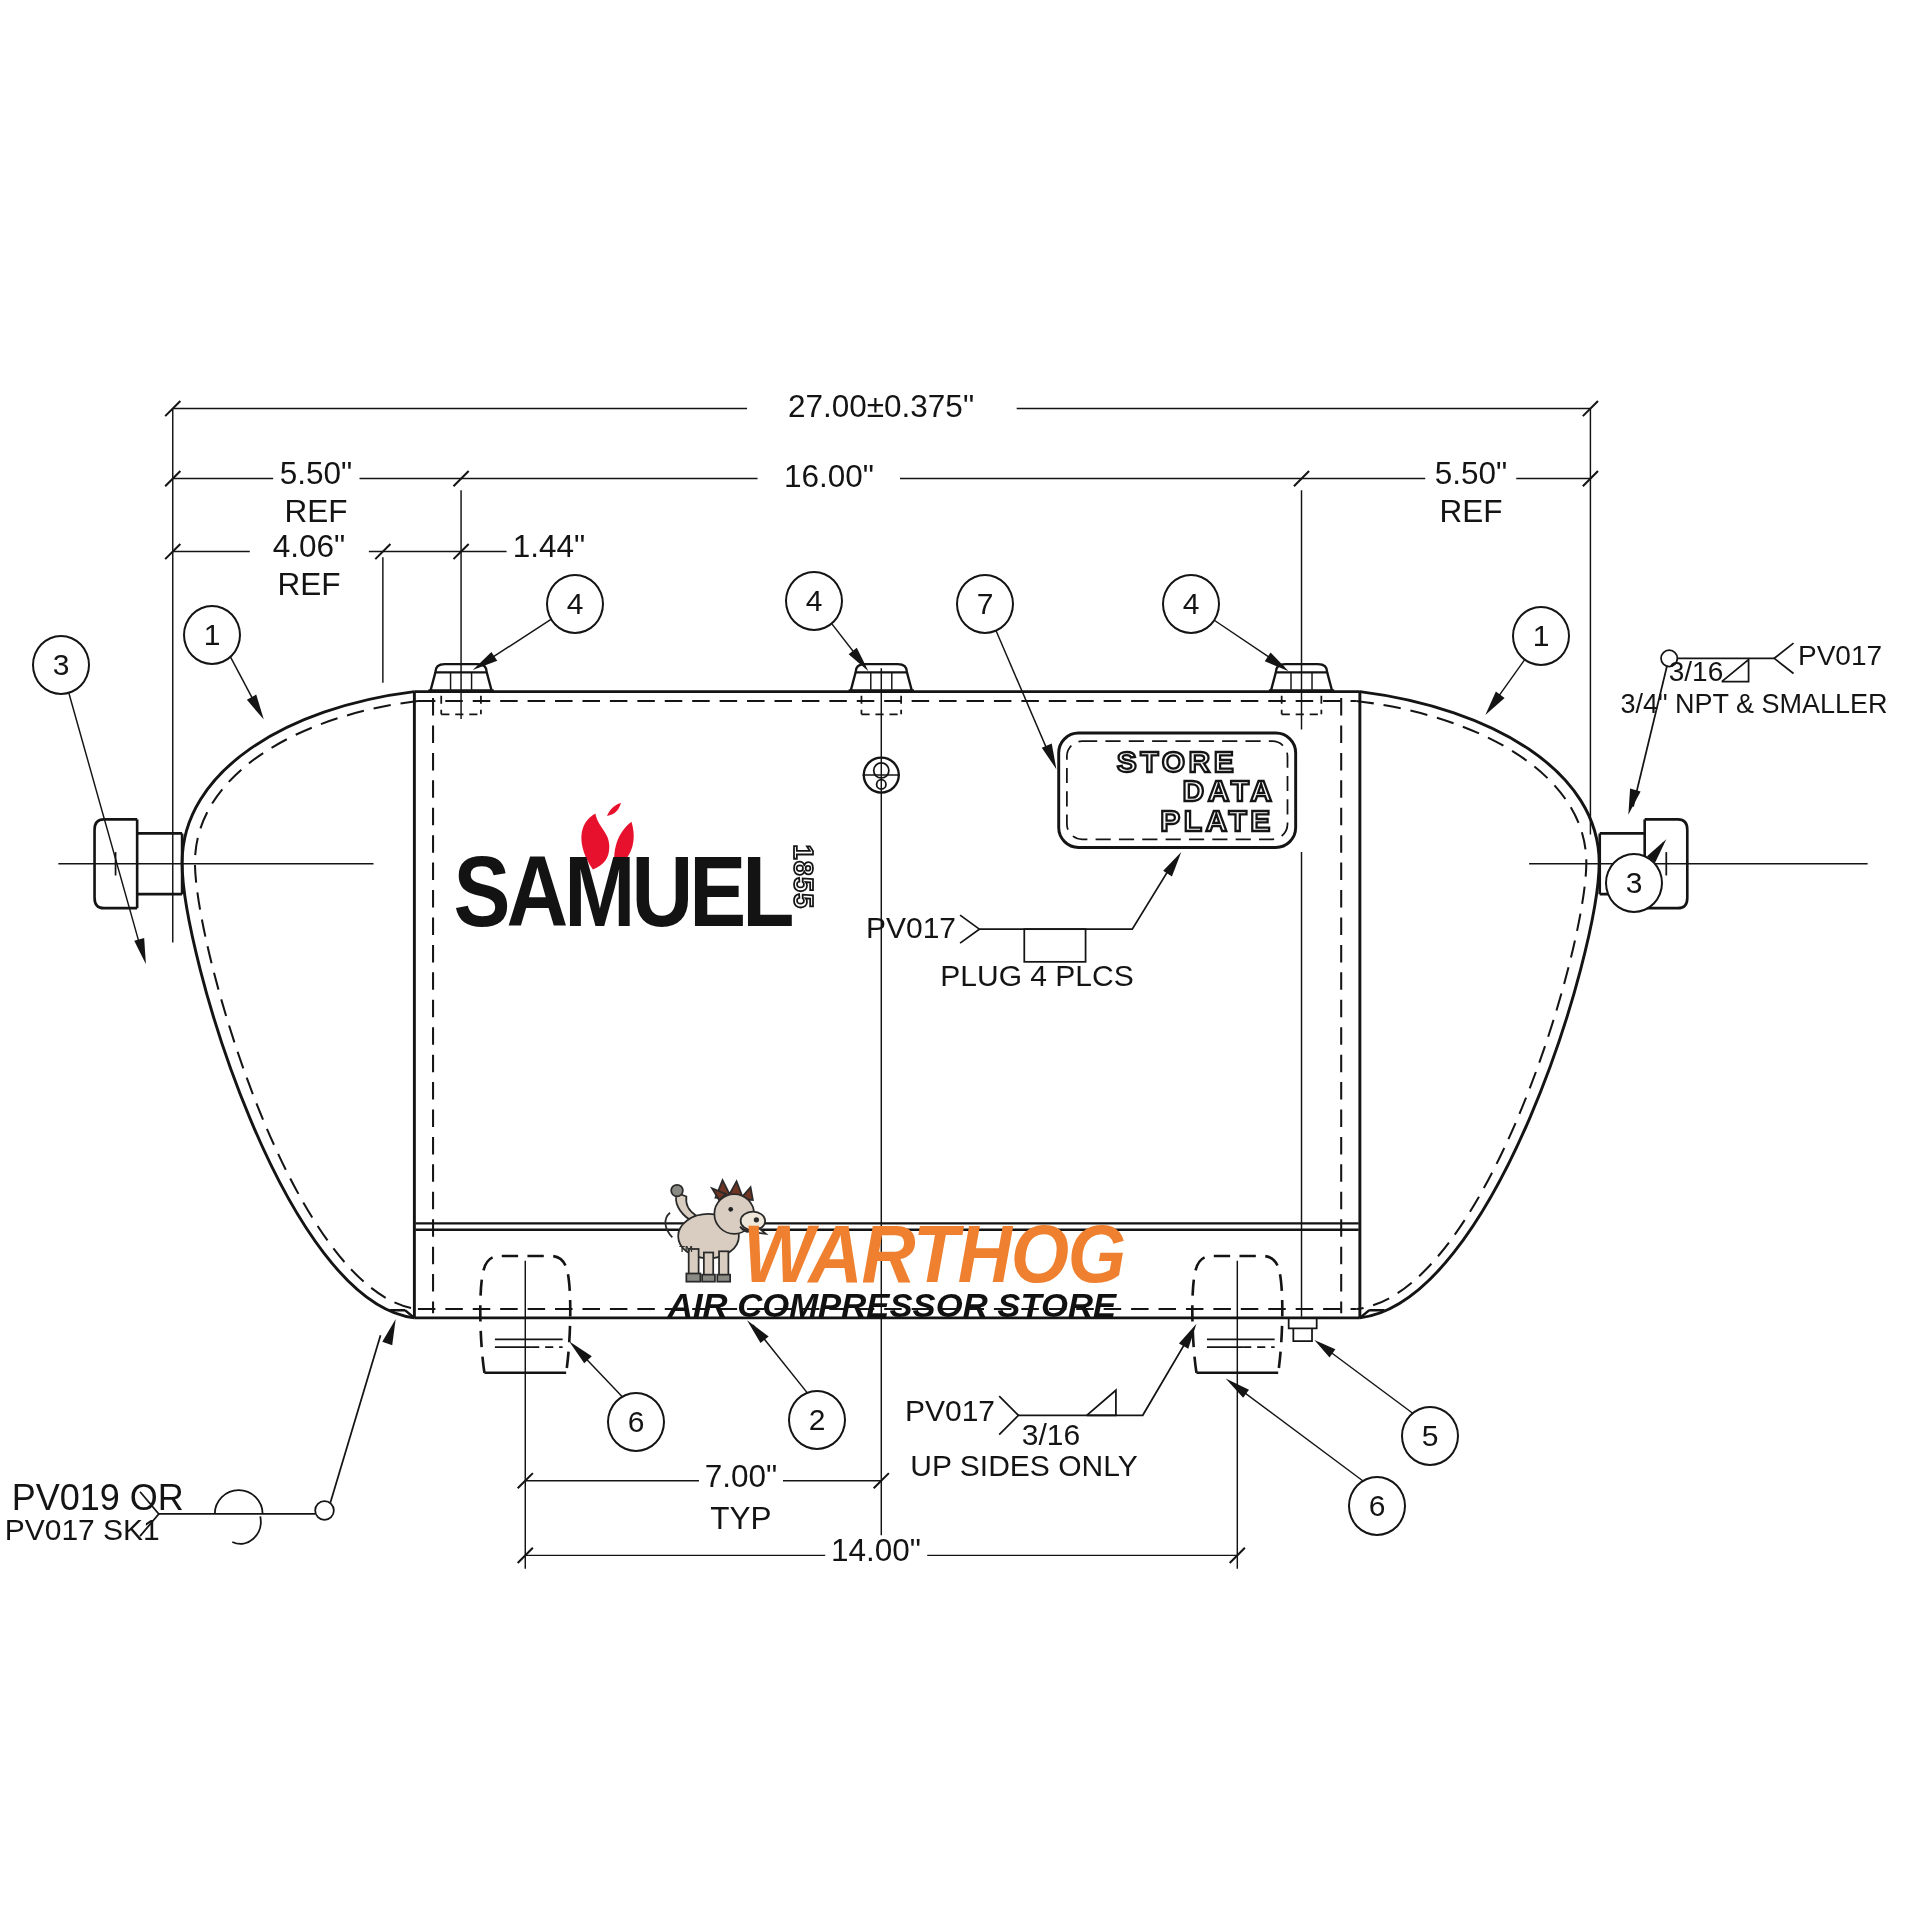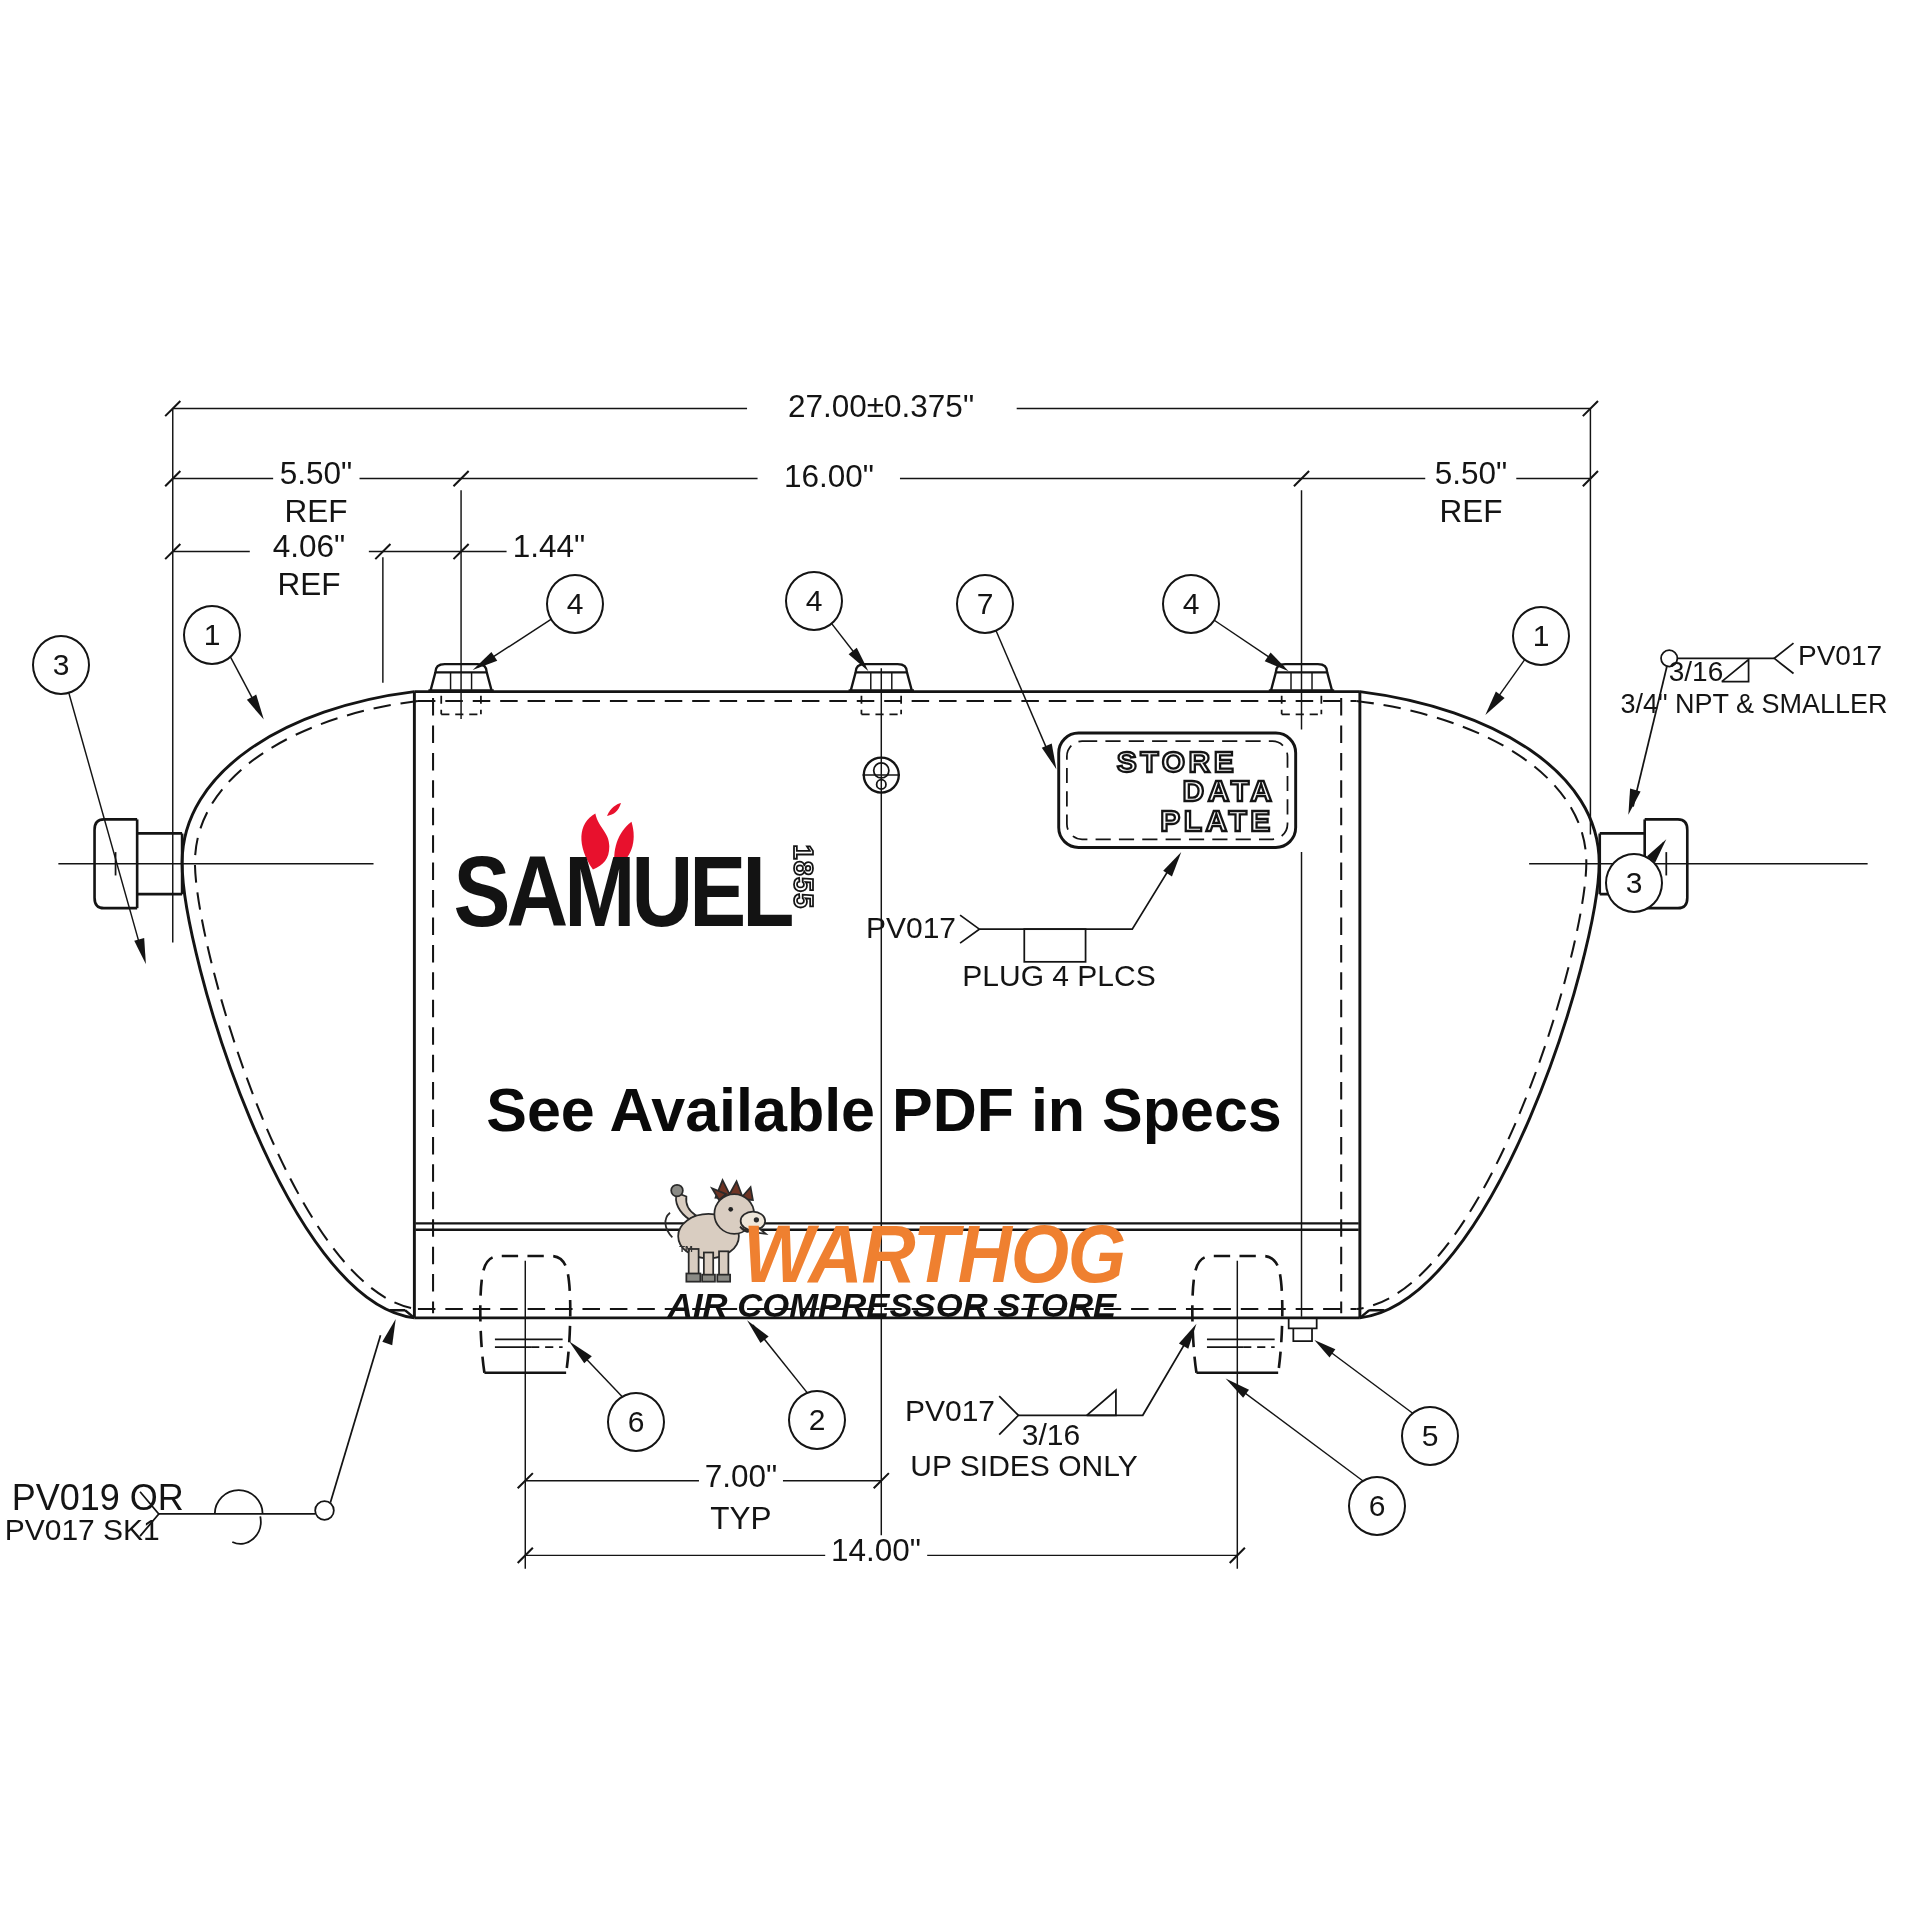--- a/index.html
+++ b/index.html
@@ -280,34 +280,33 @@
     </div>
 <div class="balloon" style="left:1377px;top:1506px;">
       <span>6</span>
     </div>
 
 <span class="plate-line" style="left:1177px;top:762px;">STORE</span>
 <span class="plate-line" style="left:1229px;top:791px;">DATA</span>
 <span class="plate-line" style="left:1177px;top:821px;margin-left:40px;">PLATE</span>
 
 <span class="t ranchor" style="left:956px;top:928px;font-size:30px;">PV017</span>
-<span class="t" style="left:1059px;top:976px;font-size:30px;">PLUG 4 PLCS</span>
+<span class="t" style="left:1037px;top:976px;font-size:30px;">PLUG 4 PLCS</span>
 
 <span class="t" style="left:1696px;top:672px;font-size:28px;">3/16</span>
 <span class="t lanchor" style="left:1798px;top:656px;font-size:28px;">PV017</span>
 <span class="t" style="left:1754px;top:704px;font-size:27px;">3/4" NPT &amp; SMALLER</span>
 
 <span class="t ranchor" style="left:995px;top:1411px;font-size:30px;">PV017</span>
 <span class="t" style="left:1051px;top:1435px;font-size:30px;">3/16</span>
 <span class="t" style="left:1024px;top:1451px;font-size:30px;transform:translate(-50%,0);">UP SIDES ONLY</span>
 
 <span class="t lanchor" style="left:11.7px;top:1498px;font-size:36px;">PV019 OR</span>
 <span class="t lanchor" style="left:4.7px;top:1530px;font-size:30px;text-align:right;">PV017 SK1</span>
 
-<span class="t headline" style="left:884px;top:1110px;">See Available PDF in Specs</span>
 
 <span class="t samuel" style="left:622px;top:892px;">SAMUEL</span>
 <span class="t samuel-year" style="left:802px;top:877px;">1855</span>
 
 <span class="t warthog" style="left:934px;top:1254px;">WARTHOG</span>
 <span class="t acs" style="left:892px;top:1305px;">AIR COMPRESSOR STORE</span>
 <span class="t tm" style="left:686px;top:1250px;">TM</span>
 
 </div>
 

